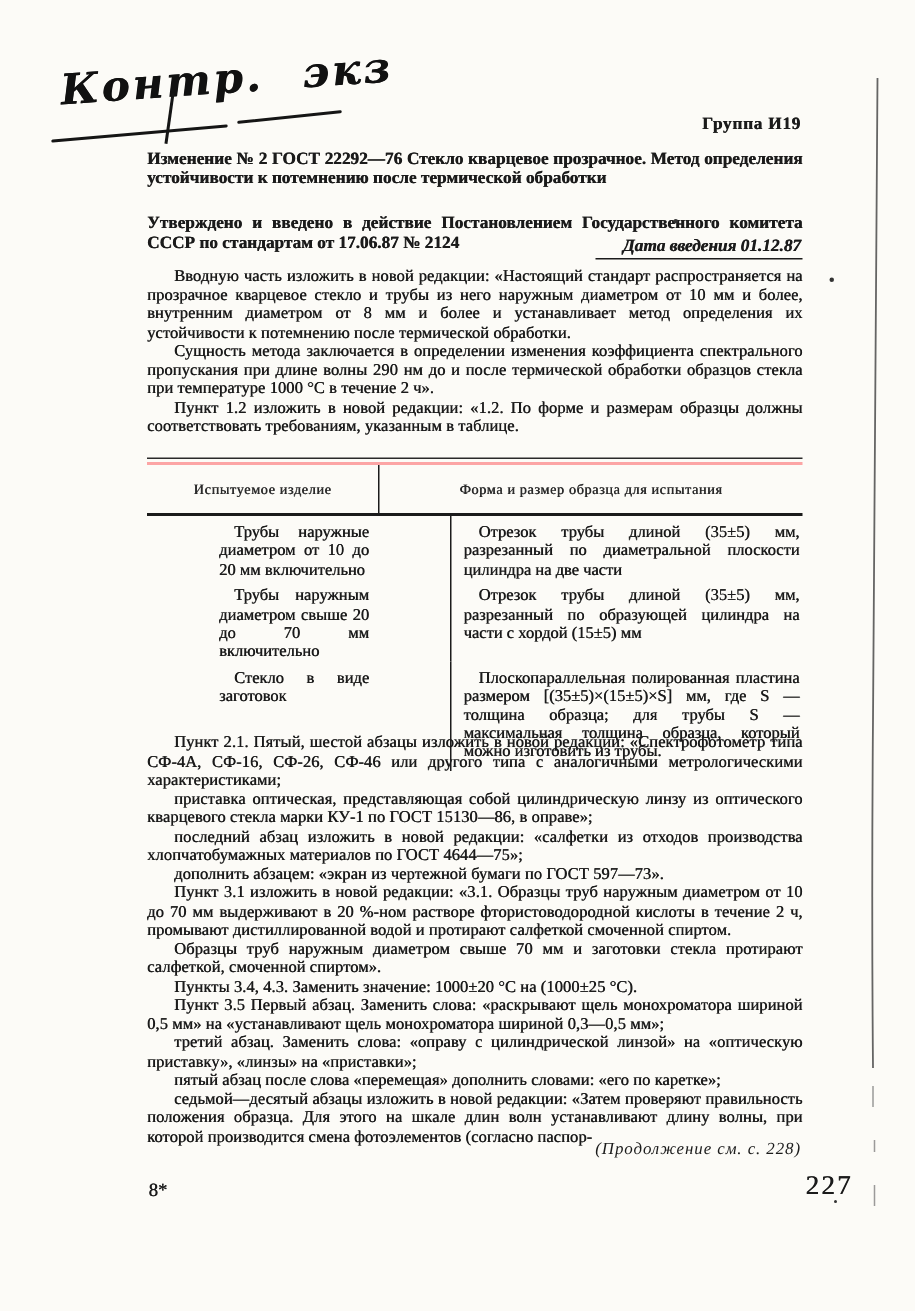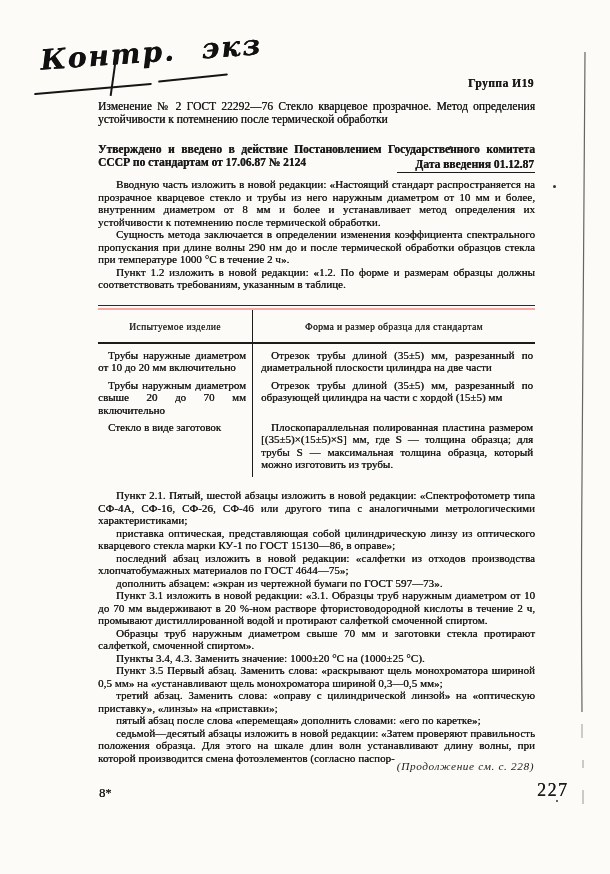--- a/index.html
+++ b/index.html
@@ -20,45 +20,45 @@
   .hand-u{position:absolute;background:#151515;height:2px;border-radius:2px;}
   .hand-u1{left:34px;top:88px;width:118px;transform:rotate(-5deg);}
   .hand-u2{left:158px;top:77px;width:70px;transform:rotate(-6deg);}
   .hand-tail{position:absolute;left:112px;top:62px;width:2px;height:34px;background:#151515;transform:rotate(8deg);}
 
   .group{
     position:absolute;top:77px;right:76px;
     font-weight:bold;font-size:11.5px;letter-spacing:0.5px;text-align:right;
   }
   .block{position:absolute;left:98px;width:437px;text-align:justify;}
-  .title{top:100px;font-weight:normal;font-size:11.5px;line-height:13.2px;}
+  .title{top:100px;font-weight:bold;font-size:11.5px;line-height:13.2px;}
   .approval{top:130px;font-weight:bold;font-size:11.5px;line-height:13.2px;margin-top:13px;}
   .date{
     position:absolute;top:158px;right:75px;
     font-weight:bold;font-size:11.5px;
-    border-bottom:1px solid #1b1b1b;padding:0 1px 2px 18px;
+    border-bottom:1px solid #1b1b1b;padding:0 1px 2px 18px;font-style:italic;
   }
 
   .bodytext p{
     margin:0;text-indent:18px;text-align:justify;
     font-size:11px;line-height:12.5px;letter-spacing:0.05px;
   }
   .before{top:178px;}
   .after{top:489px;}
 
   
   .tbl{position:absolute;left:98px;top:305px;width:437px;}
   .tbl-topthin{height:1px;background:#2a2a2a;margin-bottom:2px;}
   .gtable{display:grid;grid-template-columns:154px 283px;border-top:2px solid #fca5a5;}
   .hcell{
     font-size:9.5px;letter-spacing:0.4px;text-align:center;
     padding:12px 6px 10px;border-bottom:2px solid #1b1b1b;color:#2a2a2a;
   }
   .cell-r{border-left:1.5px solid #1b1b1b;}
-  .bcell{padding:5px 6px 0 0;font-size:11px;line-height:12.4px;}
+  .bcell{padding:5px 6px 0 0;font-size:11px;line-height:12.4px;margin-left:48px;}
   .bcell.cell-r{padding-left:8px;padding-right:2px;}
   .bcell p{margin:0;text-indent:10px;text-align:justify;}
   .bcell.last{padding-bottom:6px;}
 
   .contnote{
     position:absolute;right:76px;top:760px;
     font-style:italic;font-size:11.3px;letter-spacing:0.6px;
   }
   .footmark{position:absolute;left:99px;top:786px;font-size:12.5px;}
   .pagenum{position:absolute;left:537px;top:780px;font-size:18px;letter-spacing:1.5px;}
@@ -86,21 +86,21 @@
   <div class="block bodytext before ink">
     <p>Вводную часть изложить в новой редакции: «Настоящий стандарт распространяется на прозрачное кварцевое стекло и трубы из него наружным диаметром от 10 мм и более, внутренним диаметром от 8 мм и более и устанавливает метод определения их устойчивости к потемнению после термической обработки.</p>
     <p>Сущность метода заключается в определении изменения коэффициента спектрального пропускания при длине волны 290 нм до и после термической обработки образцов стекла при температуре 1000 °С в течение 2 ч».</p>
     <p>Пункт 1.2 изложить в новой редакции: «1.2. По форме и размерам образцы должны соответствовать требованиям, указанным в таблице.</p>
   </div>
 
   <div class="tbl ink">
     <div class="tbl-topthin"></div>
     <div class="gtable">
       <div class="hcell">Испытуемое изделие</div>
-      <div class="hcell cell-r">Форма и размер образца для стандартам</div>
+      <div class="hcell cell-r">Форма и размер образца для испытания</div>
 
       <div class="bcell">
         <p>Трубы наружные диаметром от 10 до 20 мм включительно</p>
       </div>
       <div class="bcell cell-r">
         <p>Отрезок трубы длиной (35±5) мм, разрезанный по диаметральной плоскости цилиндра на две части</p>
       </div>
 
       <div class="bcell">
         <p>Трубы наружным диаметром свыше 20 до 70 мм включительно</p>

